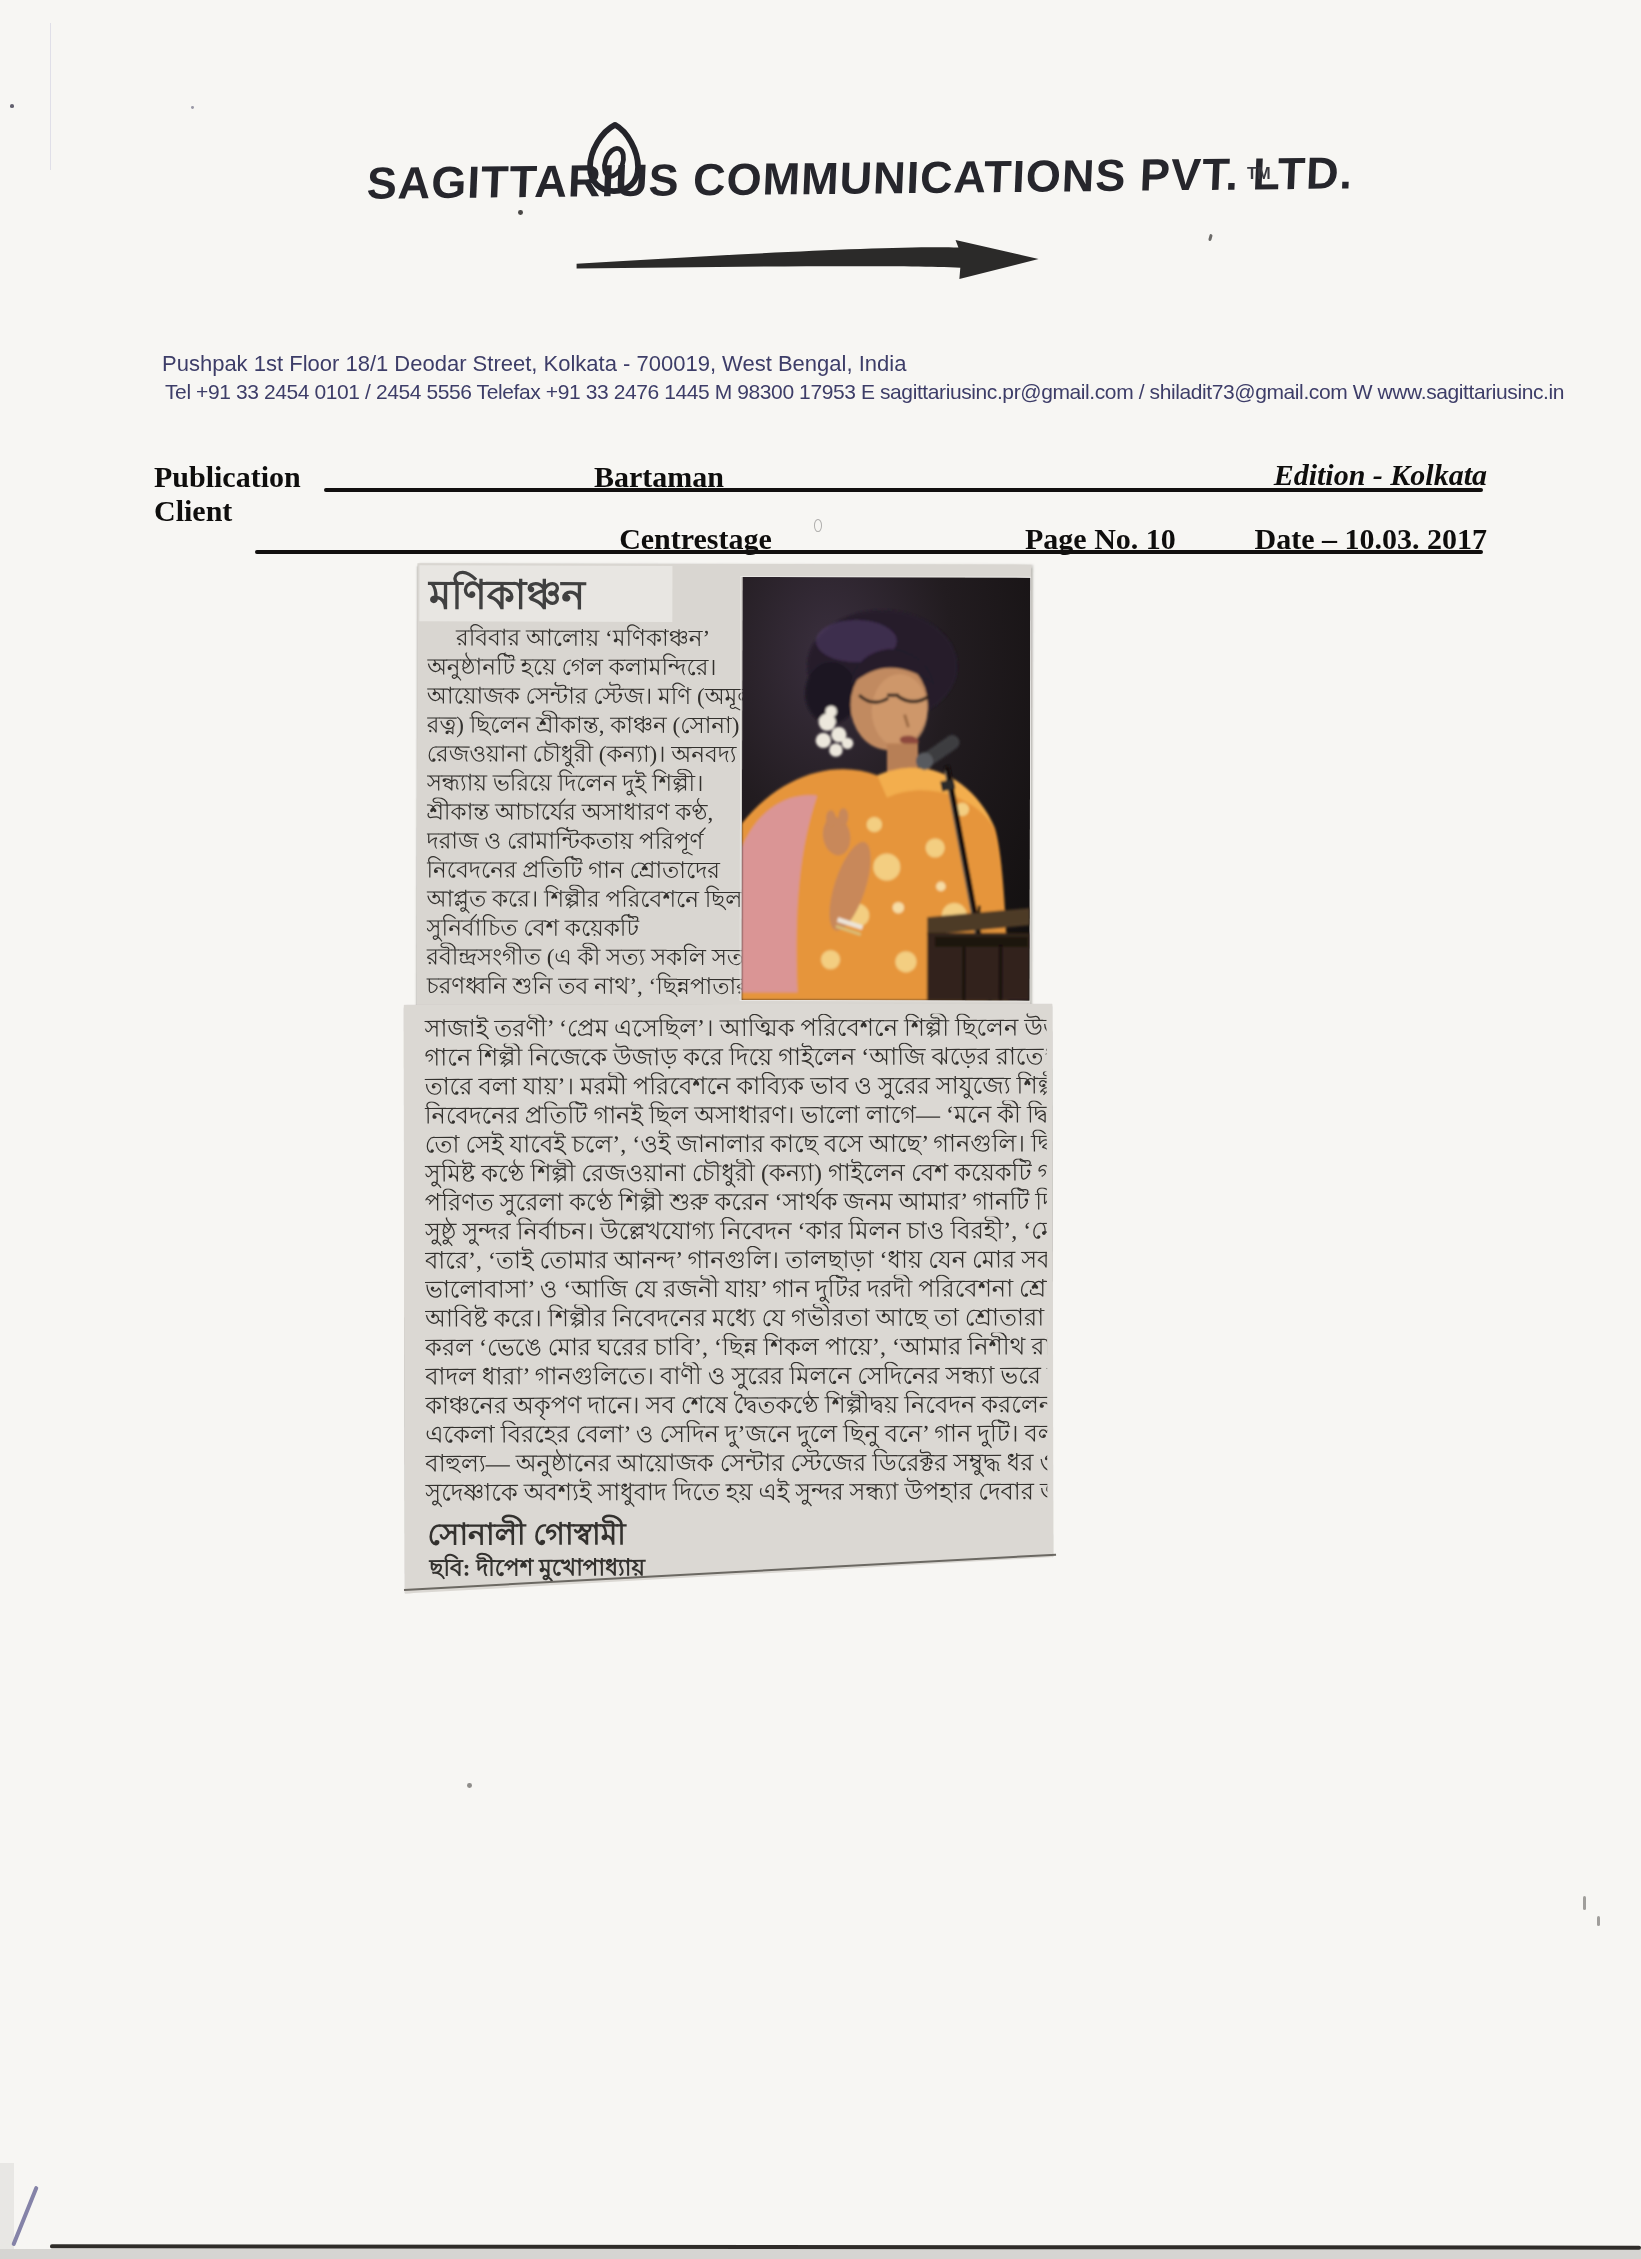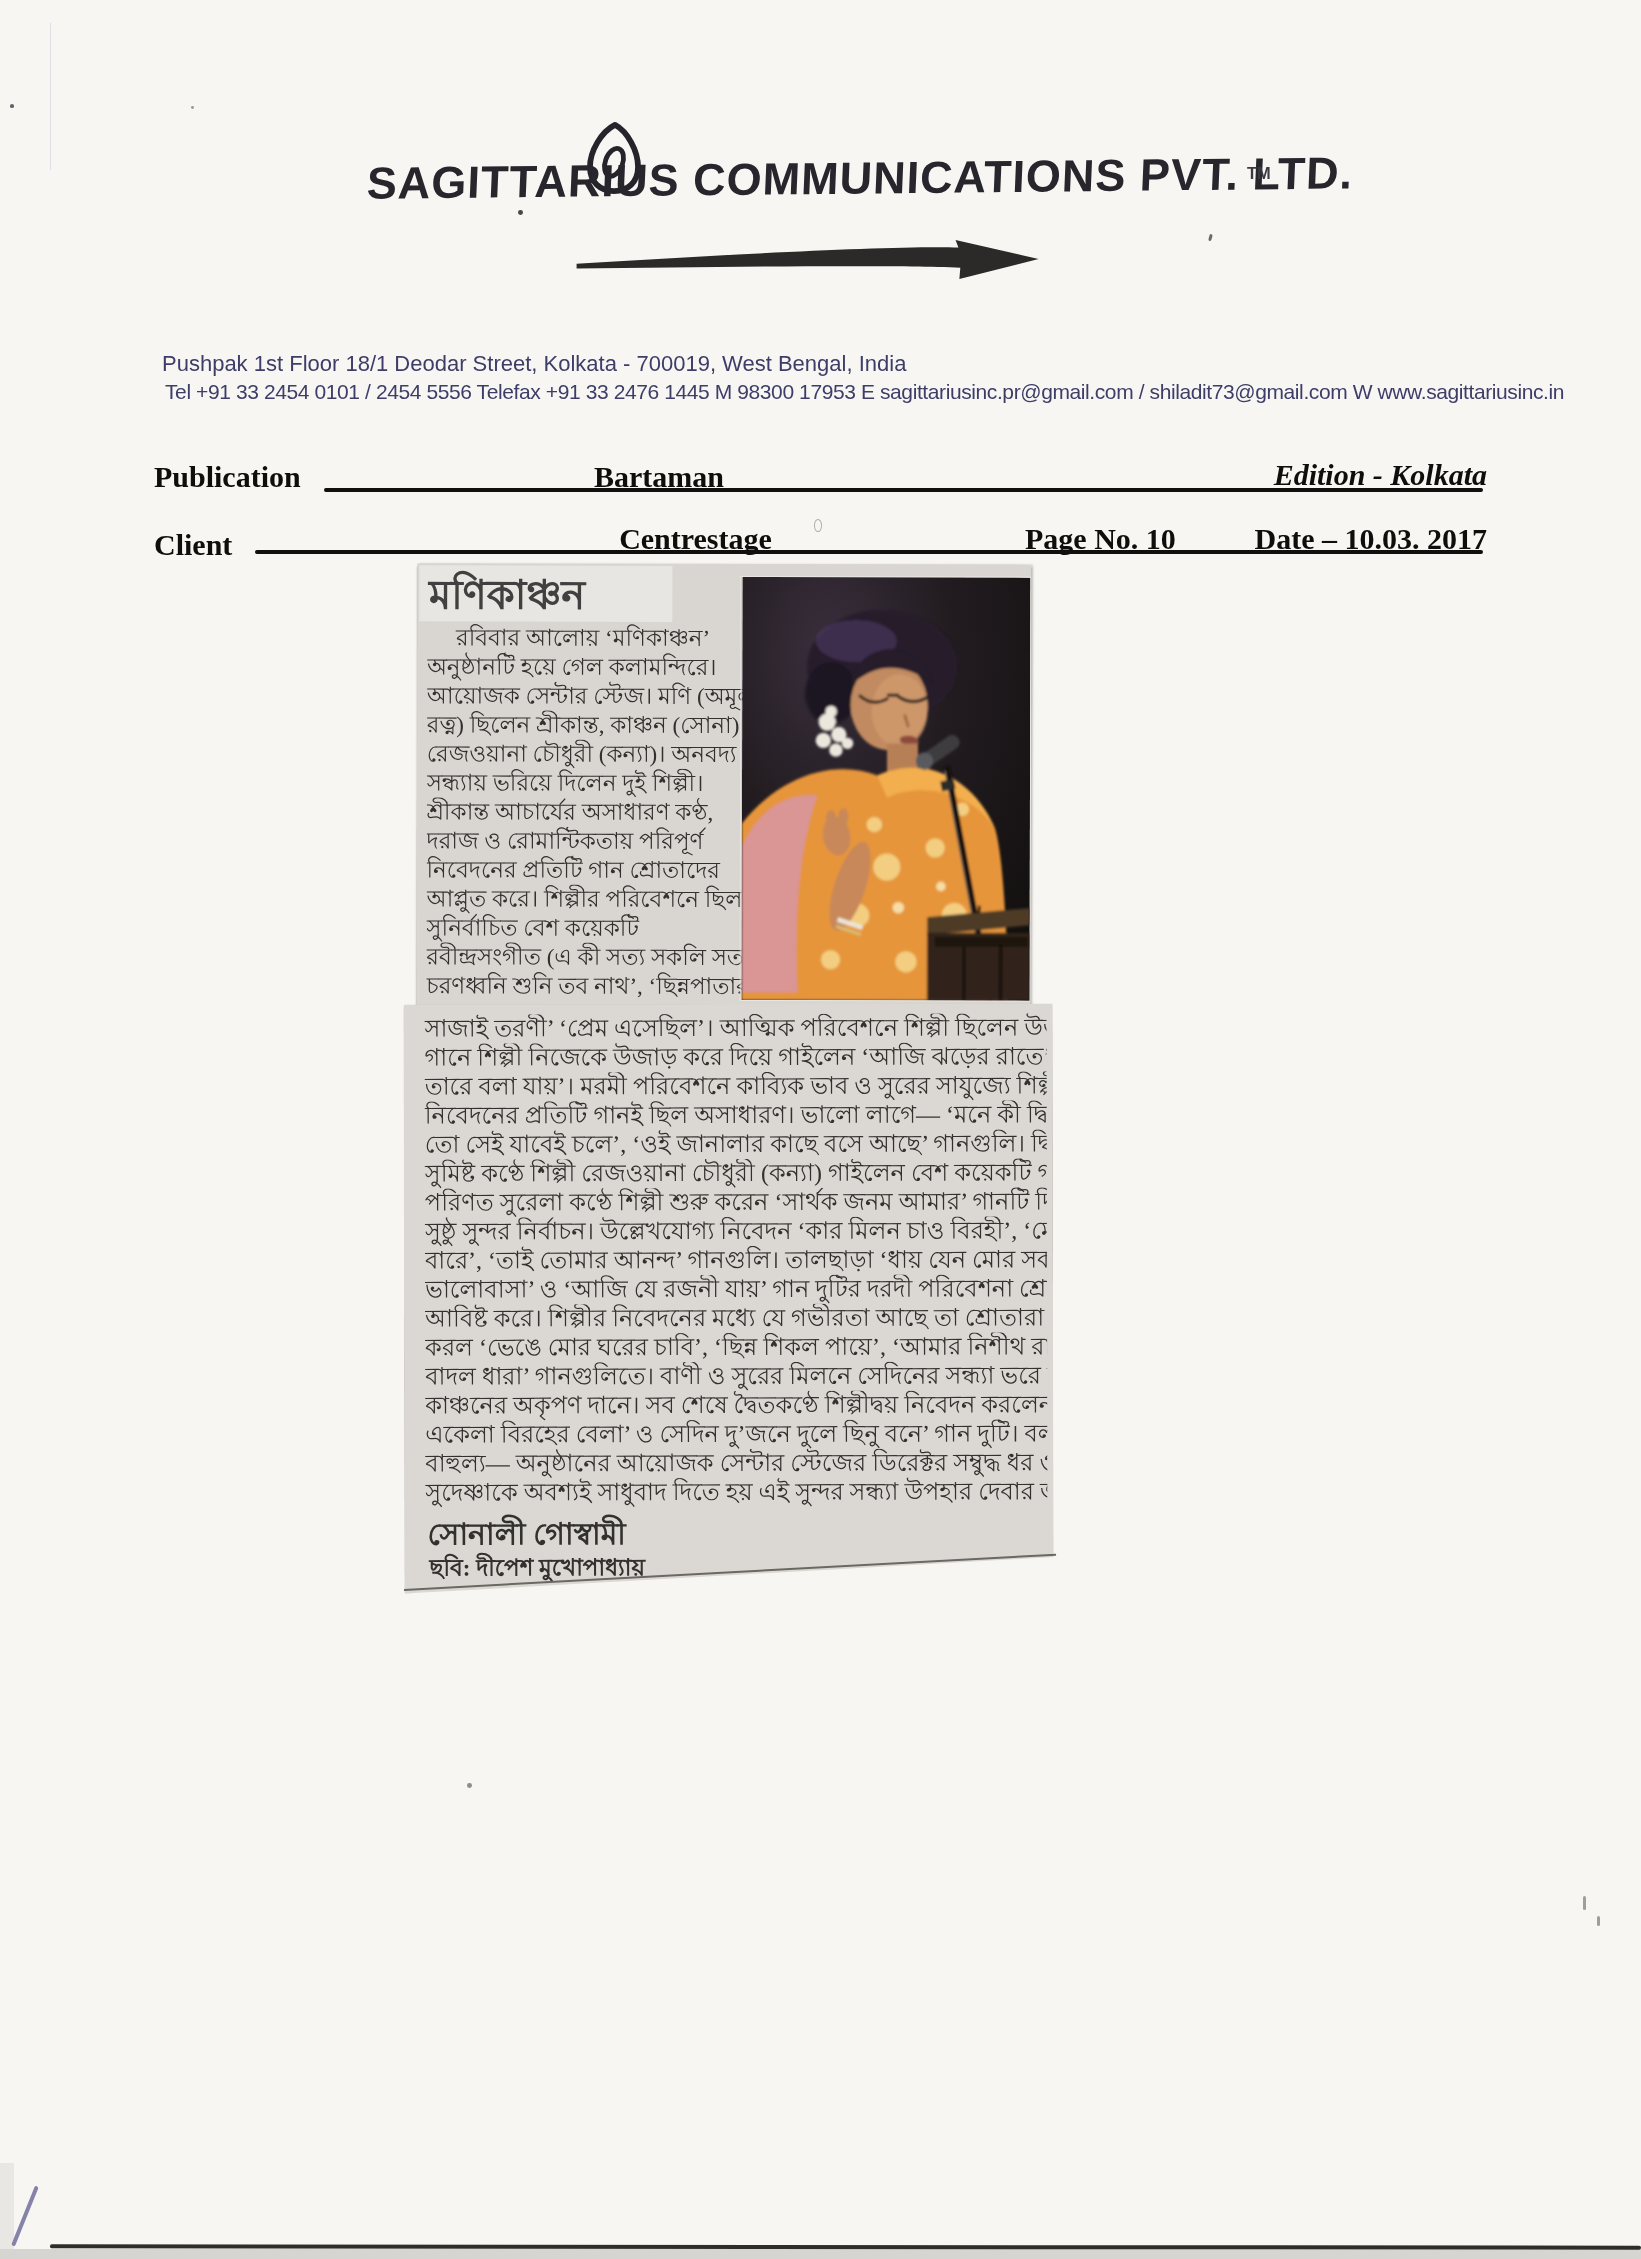--- a/index.html
+++ b/index.html
@@ -82,21 +82,21 @@
   <div class="abs speck" style="left:518px;top:210px;width:4.8px;height:4.8px;background:#4a4846;"></div>
 
   <div class="abs addr addr1">Pushpak 1st Floor 18/1 Deodar Street, Kolkata - 700019, West Bengal, India</div>
   <div class="abs addr addr2">Tel +91 33 2454 0101 / 2454 5556 Telefax +91 33 2476 1445 M 98300 17953 E sagittariusinc.pr@gmail.com / shiladit73@gmail.com W www.sagittariusinc.in</div>
 
   <div class="abs rec" style="left:154px;top:460px;">Publication</div>
   <div class="abs rec" style="left:594px;top:460px;width:193px;text-align:left;">Bartaman</div>
   <div class="abs rec" style="left:1236px;top:458px;width:251px;text-align:right;font-style:italic;">Edition - Kolkata</div>
   <div class="abs rule" style="left:324px;top:488px;width:1159px;"></div>
 
-  <div class="abs rec" style="left:154px;top:528px;">Client</div>
+  <div class="abs rec" style="left:154px;top:494px;">Client</div>
   <div class="abs rec" style="left:599px;top:522px;width:193px;text-align:center;text-decoration:underline;">Centrestage</div>
   <div class="abs rec" style="left:1025px;top:522px;width:164px;">Page No. 10</div>
   <div class="abs rec" style="left:1234px;top:522px;width:253px;text-align:right;">Date – 10.03. 2017</div>
   <div class="abs rule" style="left:255px;top:550px;width:1228px;"></div>
 
   <div class="abs piece piece1">
     <div class="abs headline-bg"></div>
     <div class="abs headline">মণিকাঞ্চন</div>
 
     <div class="abs column beng">

